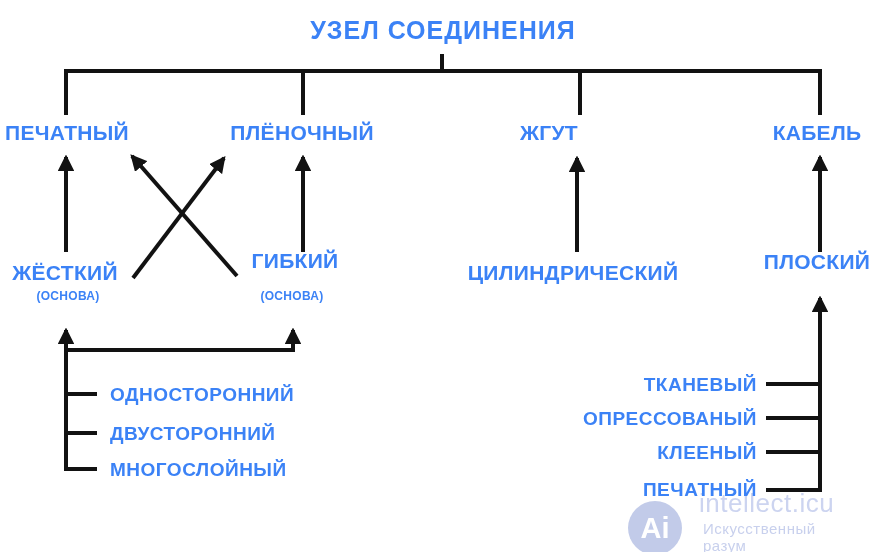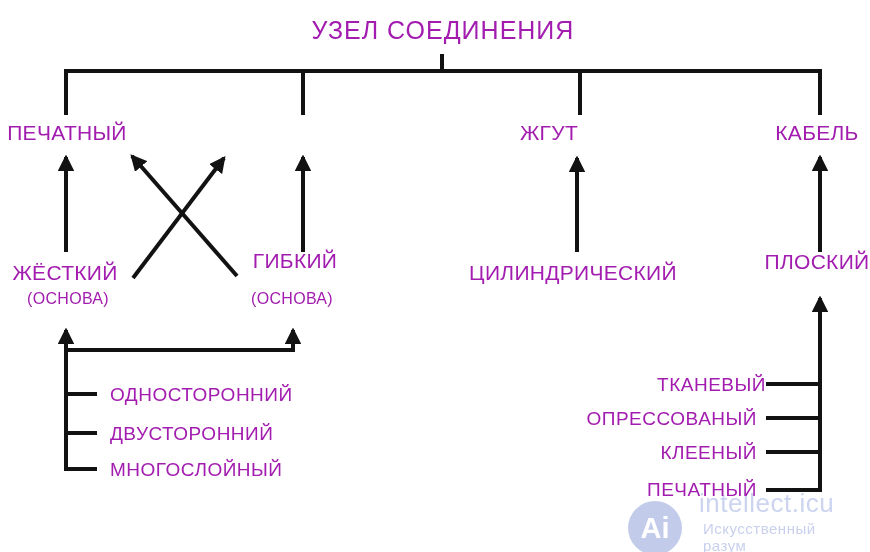--- a/index.html
+++ b/index.html
@@ -7,31 +7,31 @@
     position: relative;
     width: 870px;
     height: 552px;
     background: #ffffff;
     overflow: hidden;
     font-family: "Liberation Sans", "DejaVu Sans", sans-serif;
   }
   
   .lbl {
     position: absolute;
-    font-weight: normal;
-    color: #a21caf;
+    font-weight: bold;
+    color: #3b82f6;
     white-space: nowrap;
     transform: translateX(-50%);
     z-index: 3;
     letter-spacing: 0.3px;
     line-height: 1.15;
   }
   .lbl-title   { font-size: 25px; letter-spacing: 1px; }
   .lbl-node    { font-size: 21px; }
-  .lbl-sub     { font-size: 16px; }
+  .lbl-sub     { font-size: 12px; }
   .lbl-list    { font-size: 19px; transform: none; letter-spacing: 0.5px; }
   .lbl-list.right-side { text-align: right; }
   
   #wires {
     position: absolute;
     left: 0; top: 0;
     z-index: 2;
     pointer-events: none;
   }
   #wires line, #wires path.wire {
@@ -121,32 +121,33 @@
       <line x1="766" y1="384" x2="822" y2="384"></line>
       <line x1="766" y1="418" x2="822" y2="418"></line>
       <line x1="766" y1="452" x2="822" y2="452"></line>
       <line x1="766" y1="490" x2="822" y2="490"></line>
     </g>
   </svg>
 
   <div class="lbl lbl-title" style="left:443px; top:16px;">УЗЕЛ СОЕДИНЕНИЯ</div>
 
   <div class="lbl lbl-node" style="left:67px;  top:121px;">ПЕЧАТНЫЙ</div>
+  <div class="lbl lbl-node" style="left:302px; top:121px;">ПЛЁНОЧНЫЙ</div>
   <div class="lbl lbl-node" style="left:549px; top:121px;text-align:center;">ЖГУТ</div>
   <div class="lbl lbl-node" style="left:817px; top:121px;">КАБЕЛЬ</div>
 
   <div class="lbl lbl-node" style="left:65px;  top:261px;">ЖЁСТКИЙ</div>
   <div class="lbl lbl-sub" style="left:68px;  top:290px;">(ОСНОВА)</div>
   <div class="lbl lbl-node" style="left:295px; top:249px;text-align:right;">ГИБКИЙ</div>
   <div class="lbl lbl-sub" style="left:292px; top:290px;">(ОСНОВА)</div>
   <div class="lbl lbl-node" style="left:573px; top:261px;">ЦИЛИНДРИЧЕСКИЙ</div>
   <div class="lbl lbl-node" style="left:817px; top:250px;">ПЛОСКИЙ</div>
 
   <div class="lbl lbl-list" style="left:110px; top:423px;">ДВУСТОРОННИЙ</div>
   <div class="lbl lbl-list" style="left:110px; top:384px;">ОДНОСТОРОННИЙ</div>
   <div class="lbl lbl-list" style="left:110px; top:459px;">МНОГОСЛОЙНЫЙ</div>
 
-  <div class="lbl lbl-list right-side" style="right:104px; top:374px;">ТКАНЕВЫЙ</div>
+  <div class="lbl lbl-list right-side" style="right:113px; top:374px;">ТКАНЕВЫЙ</div>
   <div class="lbl lbl-list right-side" style="right:113px; top:408px;">ОПРЕССОВАНЫЙ</div>
   <div class="lbl lbl-list right-side" style="right:113px; top:442px;">КЛЕЕНЫЙ</div>
   <div class="lbl lbl-list right-side" style="right:113px; top:479px;">ПЕЧАТНЫЙ</div>
 
 </div>
 
 </body></html>

